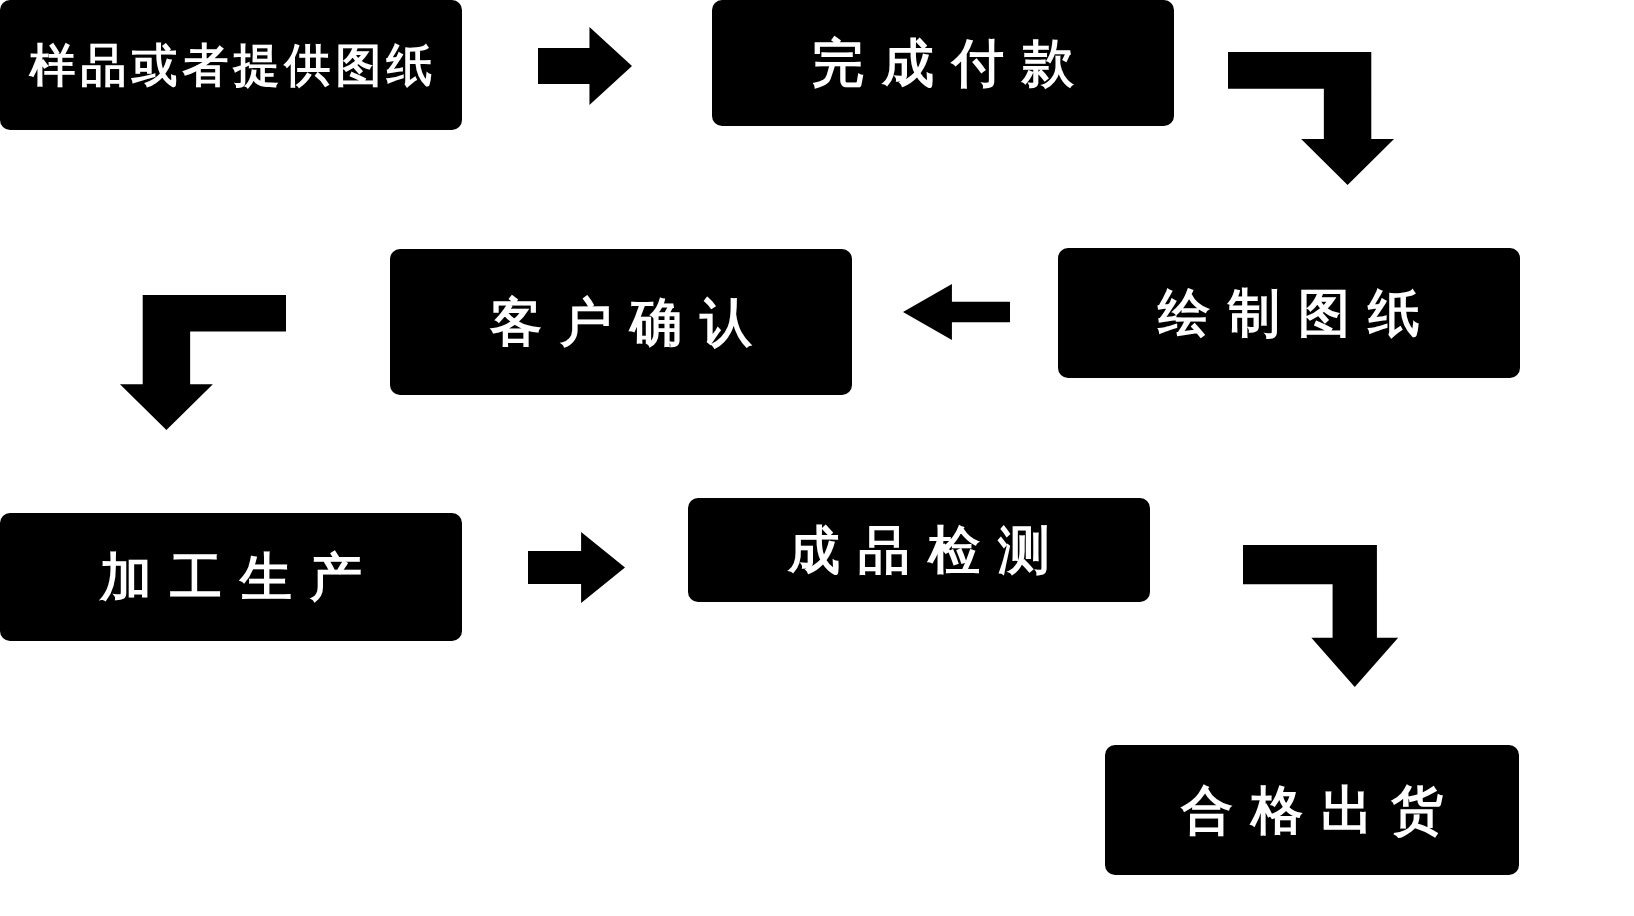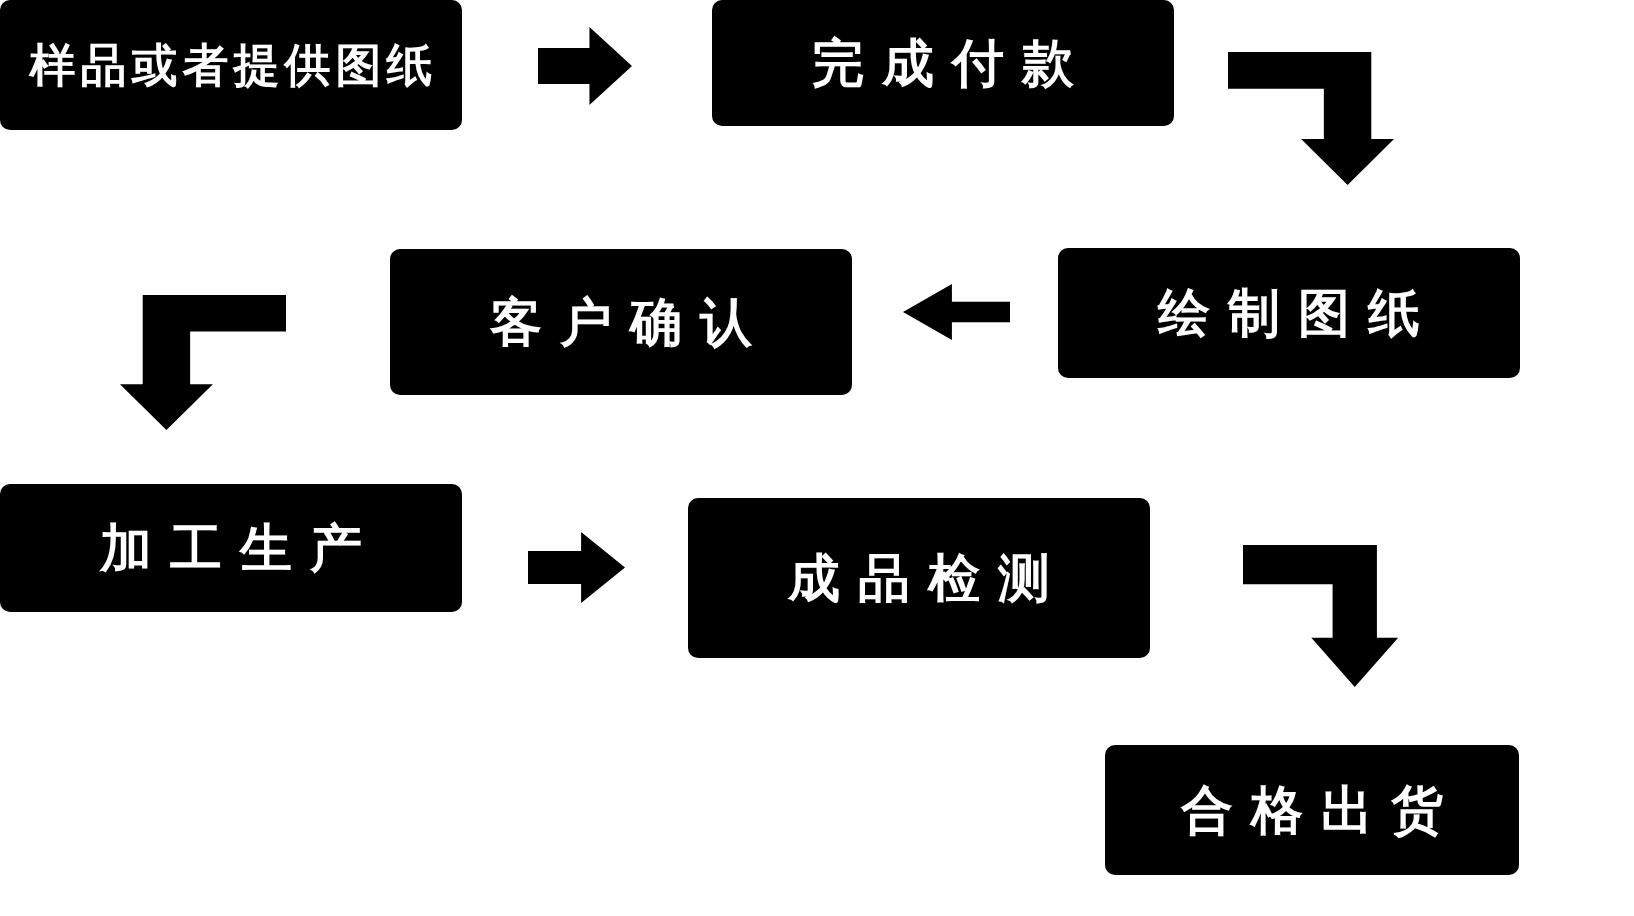--- a/index.html
+++ b/index.html
@@ -76,29 +76,29 @@
   </svg>
 
   <div class="node" style="left:390px; top:249px; width:462px; height:146px;">
     <span class="node-label">客户确认</span>
   </div>
 
   <svg class="arrow" style="left:118px; top:295px; width:168px; height:137px;" viewBox="0 0 170 135" preserveAspectRatio="none">
     <polygon points="170,0 25,0 25,88 2,88 49,133 96,88 73,88 73,36 170,36"></polygon>
   </svg>
 
-  <div class="node" style="left:0px; top:484px; width:462px; height:128px;">
+  <div class="node" style="left:0px; top:513px; width:462px; height:128px;">
     <span class="node-label">加工生产</span>
   </div>
 
   <svg class="arrow" style="left:528px; top:532px; width:97px; height:71px;" viewBox="0 0 95 78" preserveAspectRatio="none">
     <polygon points="0,21 52,21 52,0 95,39 52,78 52,57 0,57"></polygon>
   </svg>
 
-  <div class="node" style="left:688px; top:498px; width:462px; height:160px;">
+  <div class="node" style="left:688px; top:498px; width:462px; height:104px;">
     <span class="node-label">成品检测</span>
   </div>
 
   <svg class="arrow" style="left:1243px; top:545px; width:157px; height:142px;" viewBox="0 0 170 130" preserveAspectRatio="none">
     <polygon points="0,0 145,0 145,85 168,85 121,130 74,85 97,85 97,36 0,36"></polygon>
   </svg>
 
   <div class="node" style="left:1105px; top:745px; width:414px; height:130px;">
     <span class="node-label">合格出货</span>
   </div>

